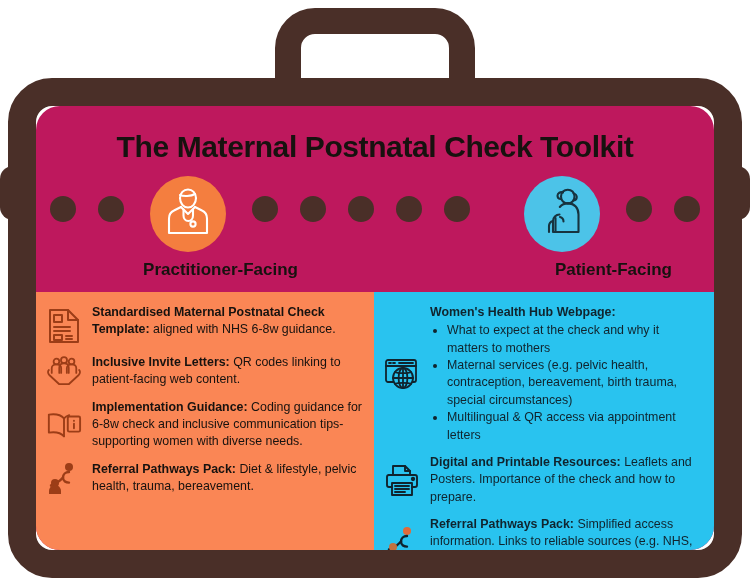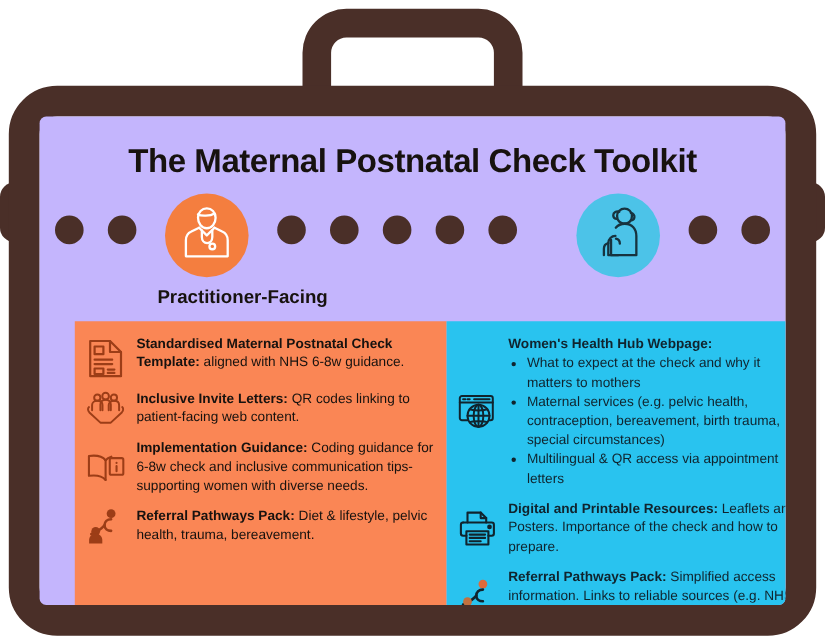--- a/index.html
+++ b/index.html
@@ -30,21 +30,21 @@
   .body-shell{
     position:absolute;left:8px;top:78px;width:734px;height:500px;
     border:28px solid #4a2f28;
     border-radius:44px;
     box-sizing:border-box;
     background:#ffffff;
     z-index:2;
   }
   .body-inner{
     position:absolute;left:36px;top:106px;width:678px;height:444px;
-    background:#c4b5fd;border-radius:6px;overflow:hidden;z-index:3;
+    background:#be185d;border-radius:24px;overflow:hidden;z-index:3;
   }
 
   
   .latch{position:absolute;width:26px;height:54px;background:#4a2f28;border-radius:13px;z-index:1;}
   .latch.l{left:0px;top:166px;}
   .latch.r{left:724px;top:166px;}
 
   
   .title{
     position:absolute;left:0;top:24px;width:678px;text-align:center;
@@ -64,21 +64,21 @@
   .badge.patient{left:488px;background:#4cc3e8;}
 
   .facing-label{
     position:absolute;top:154px;font-size:17px;font-weight:bold;color:#17120f;
     text-align:right;width:220px;
   }
   .facing-label.left{left:42px;}
   .facing-label.right{left:416px;}
 
   
-  .panels{position:absolute;left:0;top:186px;width:678px;height:283px;display:flex;padding-left:32px;}
+  .panels{position:absolute;left:0;top:186px;width:678px;height:283px;display:flex;}
   .panel{position:relative;box-sizing:border-box;padding:12px 10px 10px 8px;}
   .panel.left{width:338px;background:#fa8655;border-bottom-left-radius:16px;}
   .panel.right{width:340px;background:#29c3ef;border-bottom-right-radius:16px;}
 
   .item{display:flex;align-items:flex-start;gap:8px;margin-bottom:10px;}
   .item .ico{flex:0 0 auto;width:40px;display:flex;align-items:center;justify-content:center;padding-top:4px;}
   .item .txt{flex:1 1 auto;font-size:12.4px;line-height:1.40;color:#17120f;}
   .panel.right .item .txt{color:#10242e;}
   .item .txt b{font-weight:bold;}
   .bullets{margin:1px 16px 0 0;padding-left:17px;}
@@ -138,20 +138,21 @@
             <path d="M31 17.4c-3.5 0-6.3 1.3-8.2 3.6"></path>
             <path d="M22.5 28.5c-3.6 0-6.5 2.9-6.5 6.5v11h9"></path>
             <path d="M16 35c-2.4.6-4 2.6-4 5.2V46"></path>
             <path d="M23 31c2 .5 3.5 2.3 3.5 4.5"></path>
           </svg>
         </span>
       </div>
     </div>
 
     <div class="facing-label left">Practitioner-Facing</div>
+    <div class="facing-label right">Patient-Facing</div>
 
     <div class="panels">
 
       <div class="panel left">
 
         <div class="item">
           <span class="ico">
             <svg width="34" height="36" viewBox="0 0 34 36" fill="none" stroke="#9c3d17" stroke-width="2" stroke-linecap="round" stroke-linejoin="round">
               <path d="M3 2h18l10 10v22H3z"></path>
               <path d="M21 2v10h10"></path>

